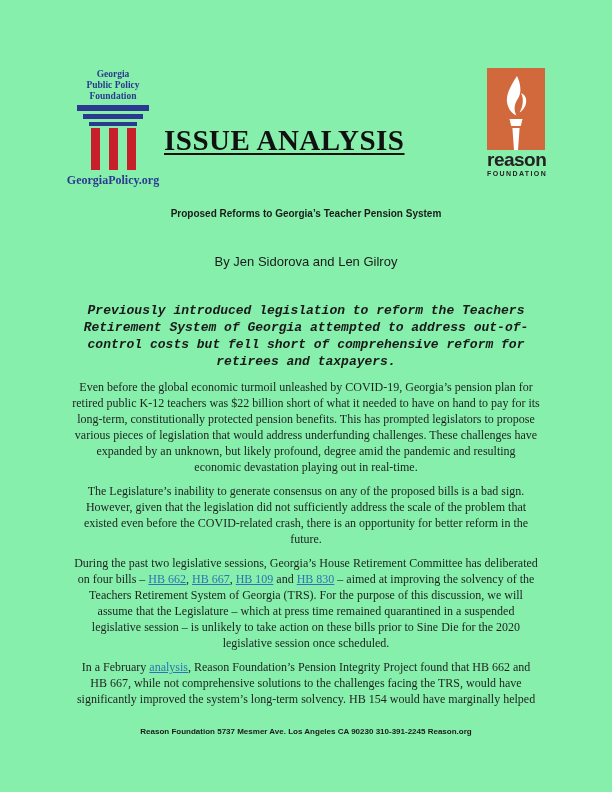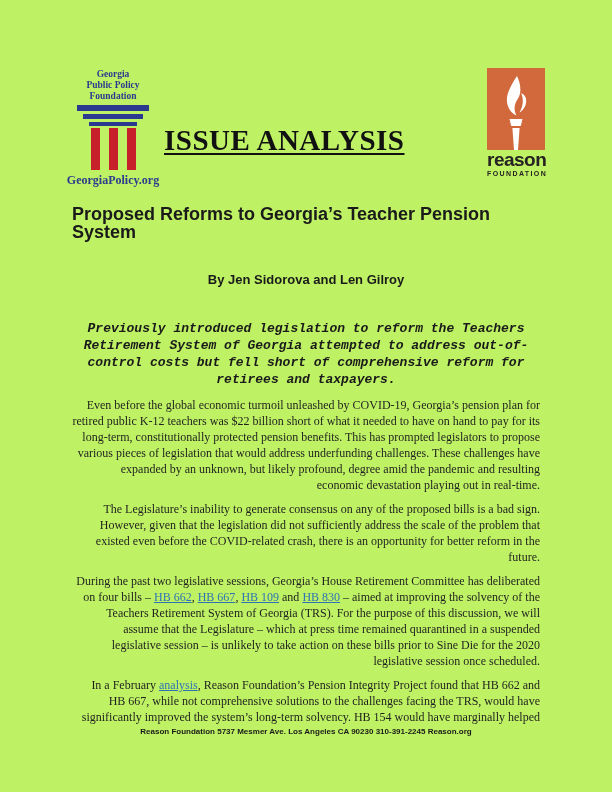--- a/index.html
+++ b/index.html
@@ -1,19 +1,19 @@
 <!DOCTYPE html>
 <html style="--link: #2E74B5; --text: #1F1F1F; --gppf-blue: #2B3A8F; --gppf-red: #C8202A; --reason-orange: #D1693C;"><head>
 <meta charset="utf-8">
 <style>
   html,body { margin:0; padding:0; background:#e8e8e8; }
   .page {
     position:relative;
     width:612px; height:792px;
-    background:#bef264;
+    background:#86efac;
     margin:0 auto;
     font-family:"Liberation Serif", serif;
     color:var(--text, #1f1f1f);
     overflow:hidden;
   }
 
   
   .gppf { position:absolute; left:66px; top:69px; width:94px; text-align:center; }
   .gppf-name { font-family:"Liberation Serif", serif; font-weight:bold;
                color:var(--gppf-blue,#2B3A8F); font-size:9.5px; line-height:11px; }
@@ -39,30 +39,30 @@
   .reason { position:absolute; left:487px; top:68px; width:62px; }
   .reason-box { width:58px; height:82px; background:var(--reason-orange,#D1693C);
                 display:flex; align-items:flex-end; justify-content:center; }
   .reason-word { font-family:"Liberation Sans", sans-serif; font-weight:bold;
                  font-size:19px; letter-spacing:-0.5px; color:#262122; line-height:18px; margin-top:1px; }
   .reason-sub  { font-family:"Liberation Sans", sans-serif; font-weight:bold;
                  font-size:7px; letter-spacing:1.4px; color:#262122; line-height:9px; }
 
   
   .content { position:absolute; left:72px; top:205px; width:468px; }
-  .doc-title { font-family:"Liberation Sans", sans-serif;
-               font-weight:bold; font-size:18px; line-height:18px; color:#1a1a1a; }
+  .doc-title { text-align:center; font-family:"Liberation Sans", sans-serif;
+               font-weight:bold; font-size:10px; line-height:18px; color:#1a1a1a; }
   .byline { text-align:center; font-family:"Liberation Sans", sans-serif;
-            font-weight:bold; font-size:13px; line-height:16px; margin-top:31px; color:#1a1a1a; }
+            font-weight:normal; font-size:13px; line-height:16px; margin-top:31px; color:#1a1a1a; }
   .intro { text-align:center; font-family:Liberation Mono, monospace;
            font-weight:bold; font-style:italic; font-size:13px; line-height:17px;
            margin-top:32px; color:#1a1a1a; }
   .paragraphs { margin-top:9px; }
   .paragraphs p { font-family:"Liberation Serif", serif; font-size:12px;
-                  line-height:16px; margin:0 0 8px 0; text-align:right; color:#1f1f1f; }
+                  line-height:16px; margin:0 0 8px 0; text-align:center; color:#1f1f1f; }
   .doc-link { color:var(--link,#2E74B5); text-decoration:underline; cursor:pointer; }
 
   
   .footer { position:absolute; left:0; top:726px; width:612px; text-align:center;
             font-family:"Liberation Sans", sans-serif; font-weight:bold;
             font-size:8px; line-height:11.5px; color:#1a1a1a; }
 </style>
 </head>
 <body>
 

